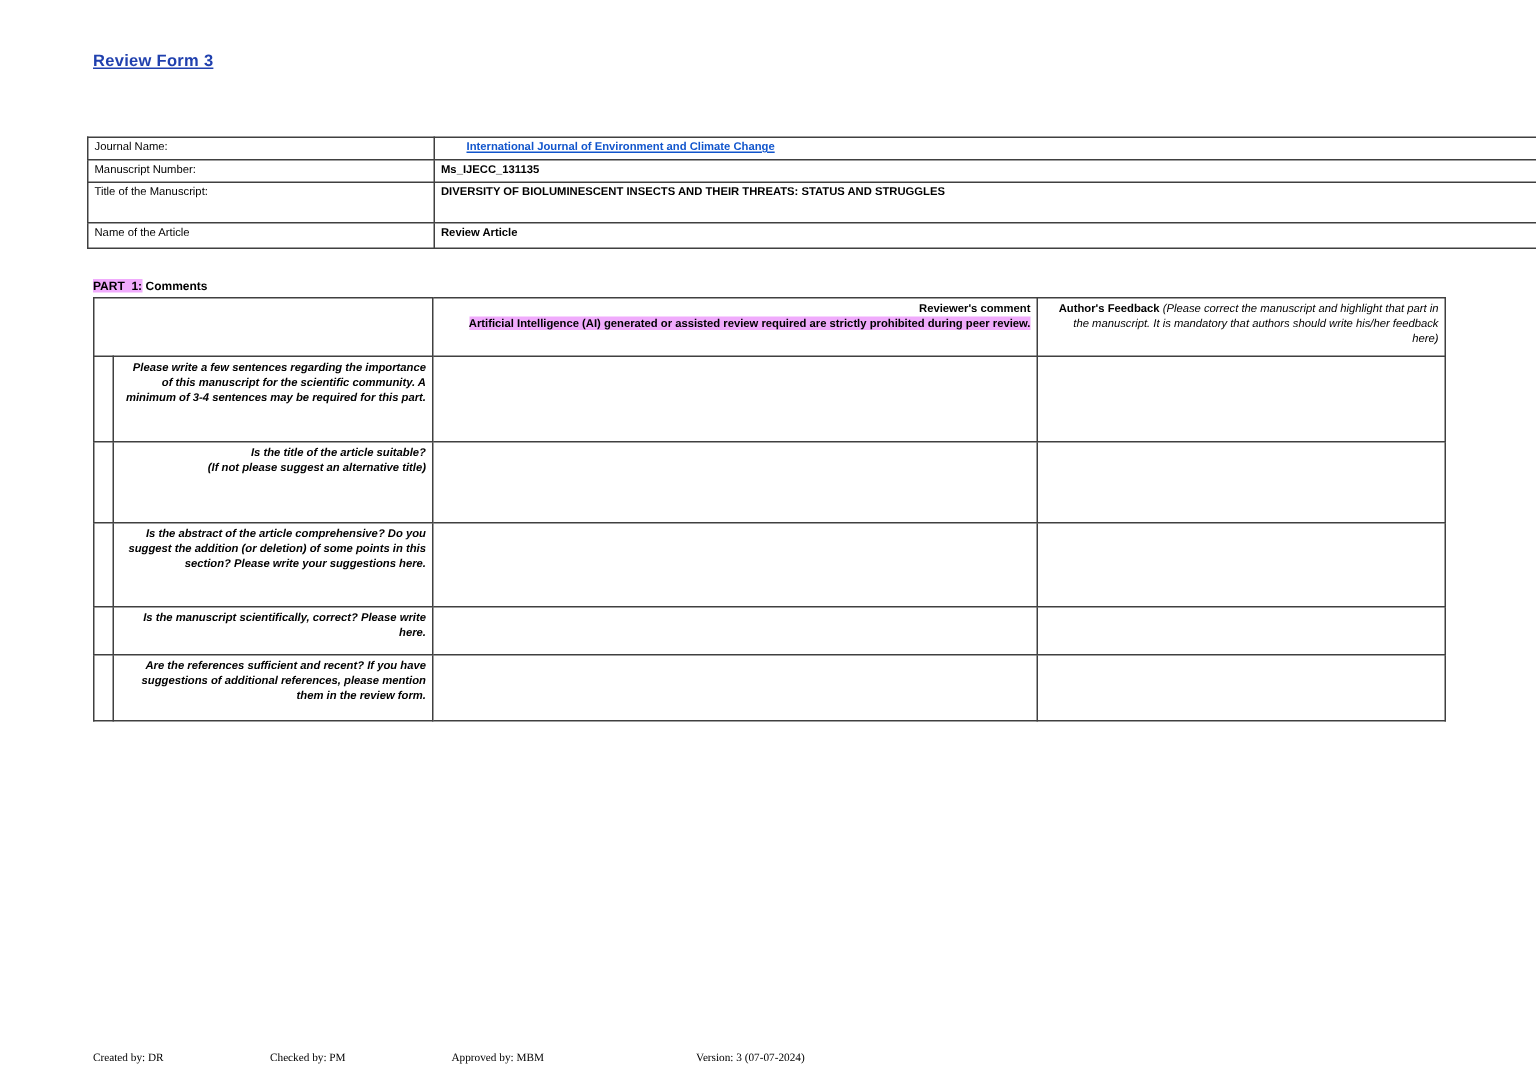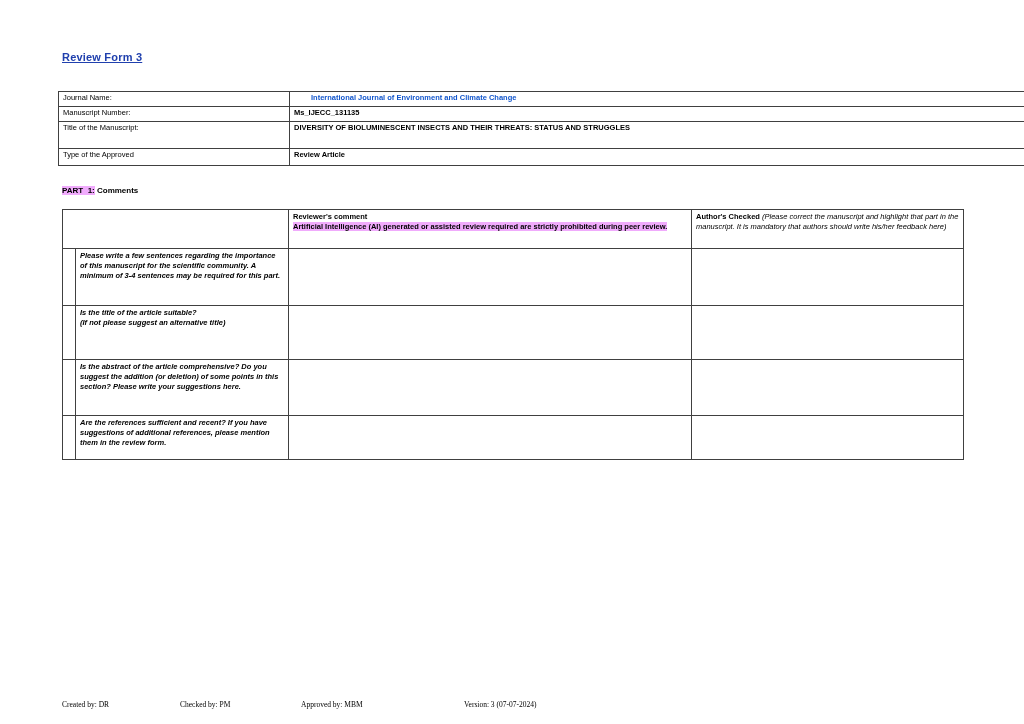--- a/index.html
+++ b/index.html
@@ -1,41 +1,41 @@
 <!DOCTYPE html>
 <html><head>
 <meta charset="utf-8">
 <style>
   html,body{margin:0;padding:0;}
   body{
     width:1024px;height:724px;position:relative;background:#ffffff;
     font-family:"Liberation Sans",sans-serif;color:#000;overflow:hidden;
   }
   .doc-title{
-    position:absolute;left:62px;top:51px;
+    position:absolute;left:62px;top:35px;
     font-size:11px;font-weight:bold;color:#2040ae;
     text-decoration:underline;letter-spacing:.2px;
   }
   
   table{border-collapse:collapse;table-layout:fixed;}
   td{border:1px solid #404040;}
   .info-table{position:absolute;left:58px;top:91px;width:1009px;font-size:7.5px;}
   .info-table td{padding:1px 4px;vertical-align:top;line-height:1.3;}
   .info-table .lbl{width:222px;}
   .info-table .val{font-weight:bold;}
   .row-h1{height:12px;}
   .row-title{height:24px;}
   .row-type{height:14px;}
   .v-mid{vertical-align:middle;}
-  a.journal-link{color:#1155CC;font-weight:bold;cursor:pointer;padding-left:17px;}
+  a.journal-link{color:#1155CC;font-weight:bold;text-decoration:underline;cursor:pointer;padding-left:17px;}
   
   .part-line{position:absolute;left:62px;top:186px;font-size:8px;font-weight:bold;}
   .hl{background:#f0abfc;white-space:pre;}
   
-  .comments-table{position:absolute;left:62px;top:209px;width:901px;font-size:7.5px;}
+  .comments-table{position:absolute;left:62px;top:198px;width:901px;font-size:7.5px;text-align:right;}
   .comments-table td{padding:2px 4px;vertical-align:top;line-height:1.32;}
   .col-num{width:13px;}
   .col-q{width:213px;}
   .col-rev{width:403px;}
   .col-auth{width:272px;}
   .hdr-row td{height:34px;}
   .bold{font-weight:bold;}
   .italic{font-style:italic;}
   .question{font-weight:bold;white-space:pre-line;font-style:italic;}
   .r1{height:52px;} .r2{height:49px;} .r3{height:51px;} .r4{height:27px;} .r5{height:39px;}
@@ -62,21 +62,21 @@
   </tr>
   <tr>
     <td class="lbl row-h1">Manuscript Number:</td>
     <td class="val">Ms_IJECC_131135</td>
   </tr>
   <tr>
     <td class="lbl row-title">Title of the Manuscript:</td>
     <td class="val v-mid">DIVERSITY OF BIOLUMINESCENT INSECTS AND THEIR THREATS: STATUS AND STRUGGLES</td>
   </tr>
   <tr>
-    <td class="lbl row-type">Type of the Approved</td>
+    <td class="lbl row-type">Name of the Article</td>
     <td class="val v-mid">Review Article</td>
   </tr>
 </tbody>
   </table>
 
 <div class="part-line"><span class="hl">PART  1:</span><span> Comments</span></div>
 
 <table class="comments-table">
   <colgroup>
     <col class="col-num">
@@ -84,21 +84,21 @@
       <col class="col-rev">
       <col class="col-auth">
   </colgroup>
   <tbody>
       <tr class="hdr-row">
     <td colspan="2"></td>
     <td>
       <div class="bold">Reviewer's comment</div>
       <div class="bold"><span class="hl">Artificial Intelligence (AI) generated or assisted review required are strictly prohibited during peer review.</span></div>
     </td>
-    <td><span class="bold">Author's Checked </span><span class="italic">(Please correct the manuscript and highlight that part in the manuscript. It is mandatory that authors should write his/her feedback here)</span></td>
+    <td><span class="bold">Author's Feedback </span><span class="italic">(Please correct the manuscript and highlight that part in the manuscript. It is mandatory that authors should write his/her feedback here)</span></td>
   </tr>
 
   <tr>
     <td class="num-cell r1"></td>
     <td class="question">Please write a few sentences regarding the importance of this manuscript for the scientific community. A minimum of 3-4 sentences may be required for this part.</td>
     <td></td>
     <td></td>
   </tr>
 
   <tr>
@@ -109,20 +109,26 @@
     <td></td>
   </tr>
 
   <tr>
     <td class="num-cell r3"></td>
     <td class="question">Is the abstract of the article comprehensive? Do you suggest the addition (or deletion) of some points in this section? Please write your suggestions here.</td>
     <td></td>
     <td></td>
   </tr>
 
+  <tr>
+    <td class="num-cell r4"></td>
+    <td class="question">Is the manuscript scientifically, correct? Please write here.</td>
+    <td></td>
+    <td></td>
+  </tr>
 
   <tr>
     <td class="num-cell r5"></td>
     <td class="question">Are the references sufficient and recent? If you have suggestions of additional references, please mention them in the review form.</td>
     <td></td>
     <td></td>
   </tr>
 </tbody>
   </table>
 

